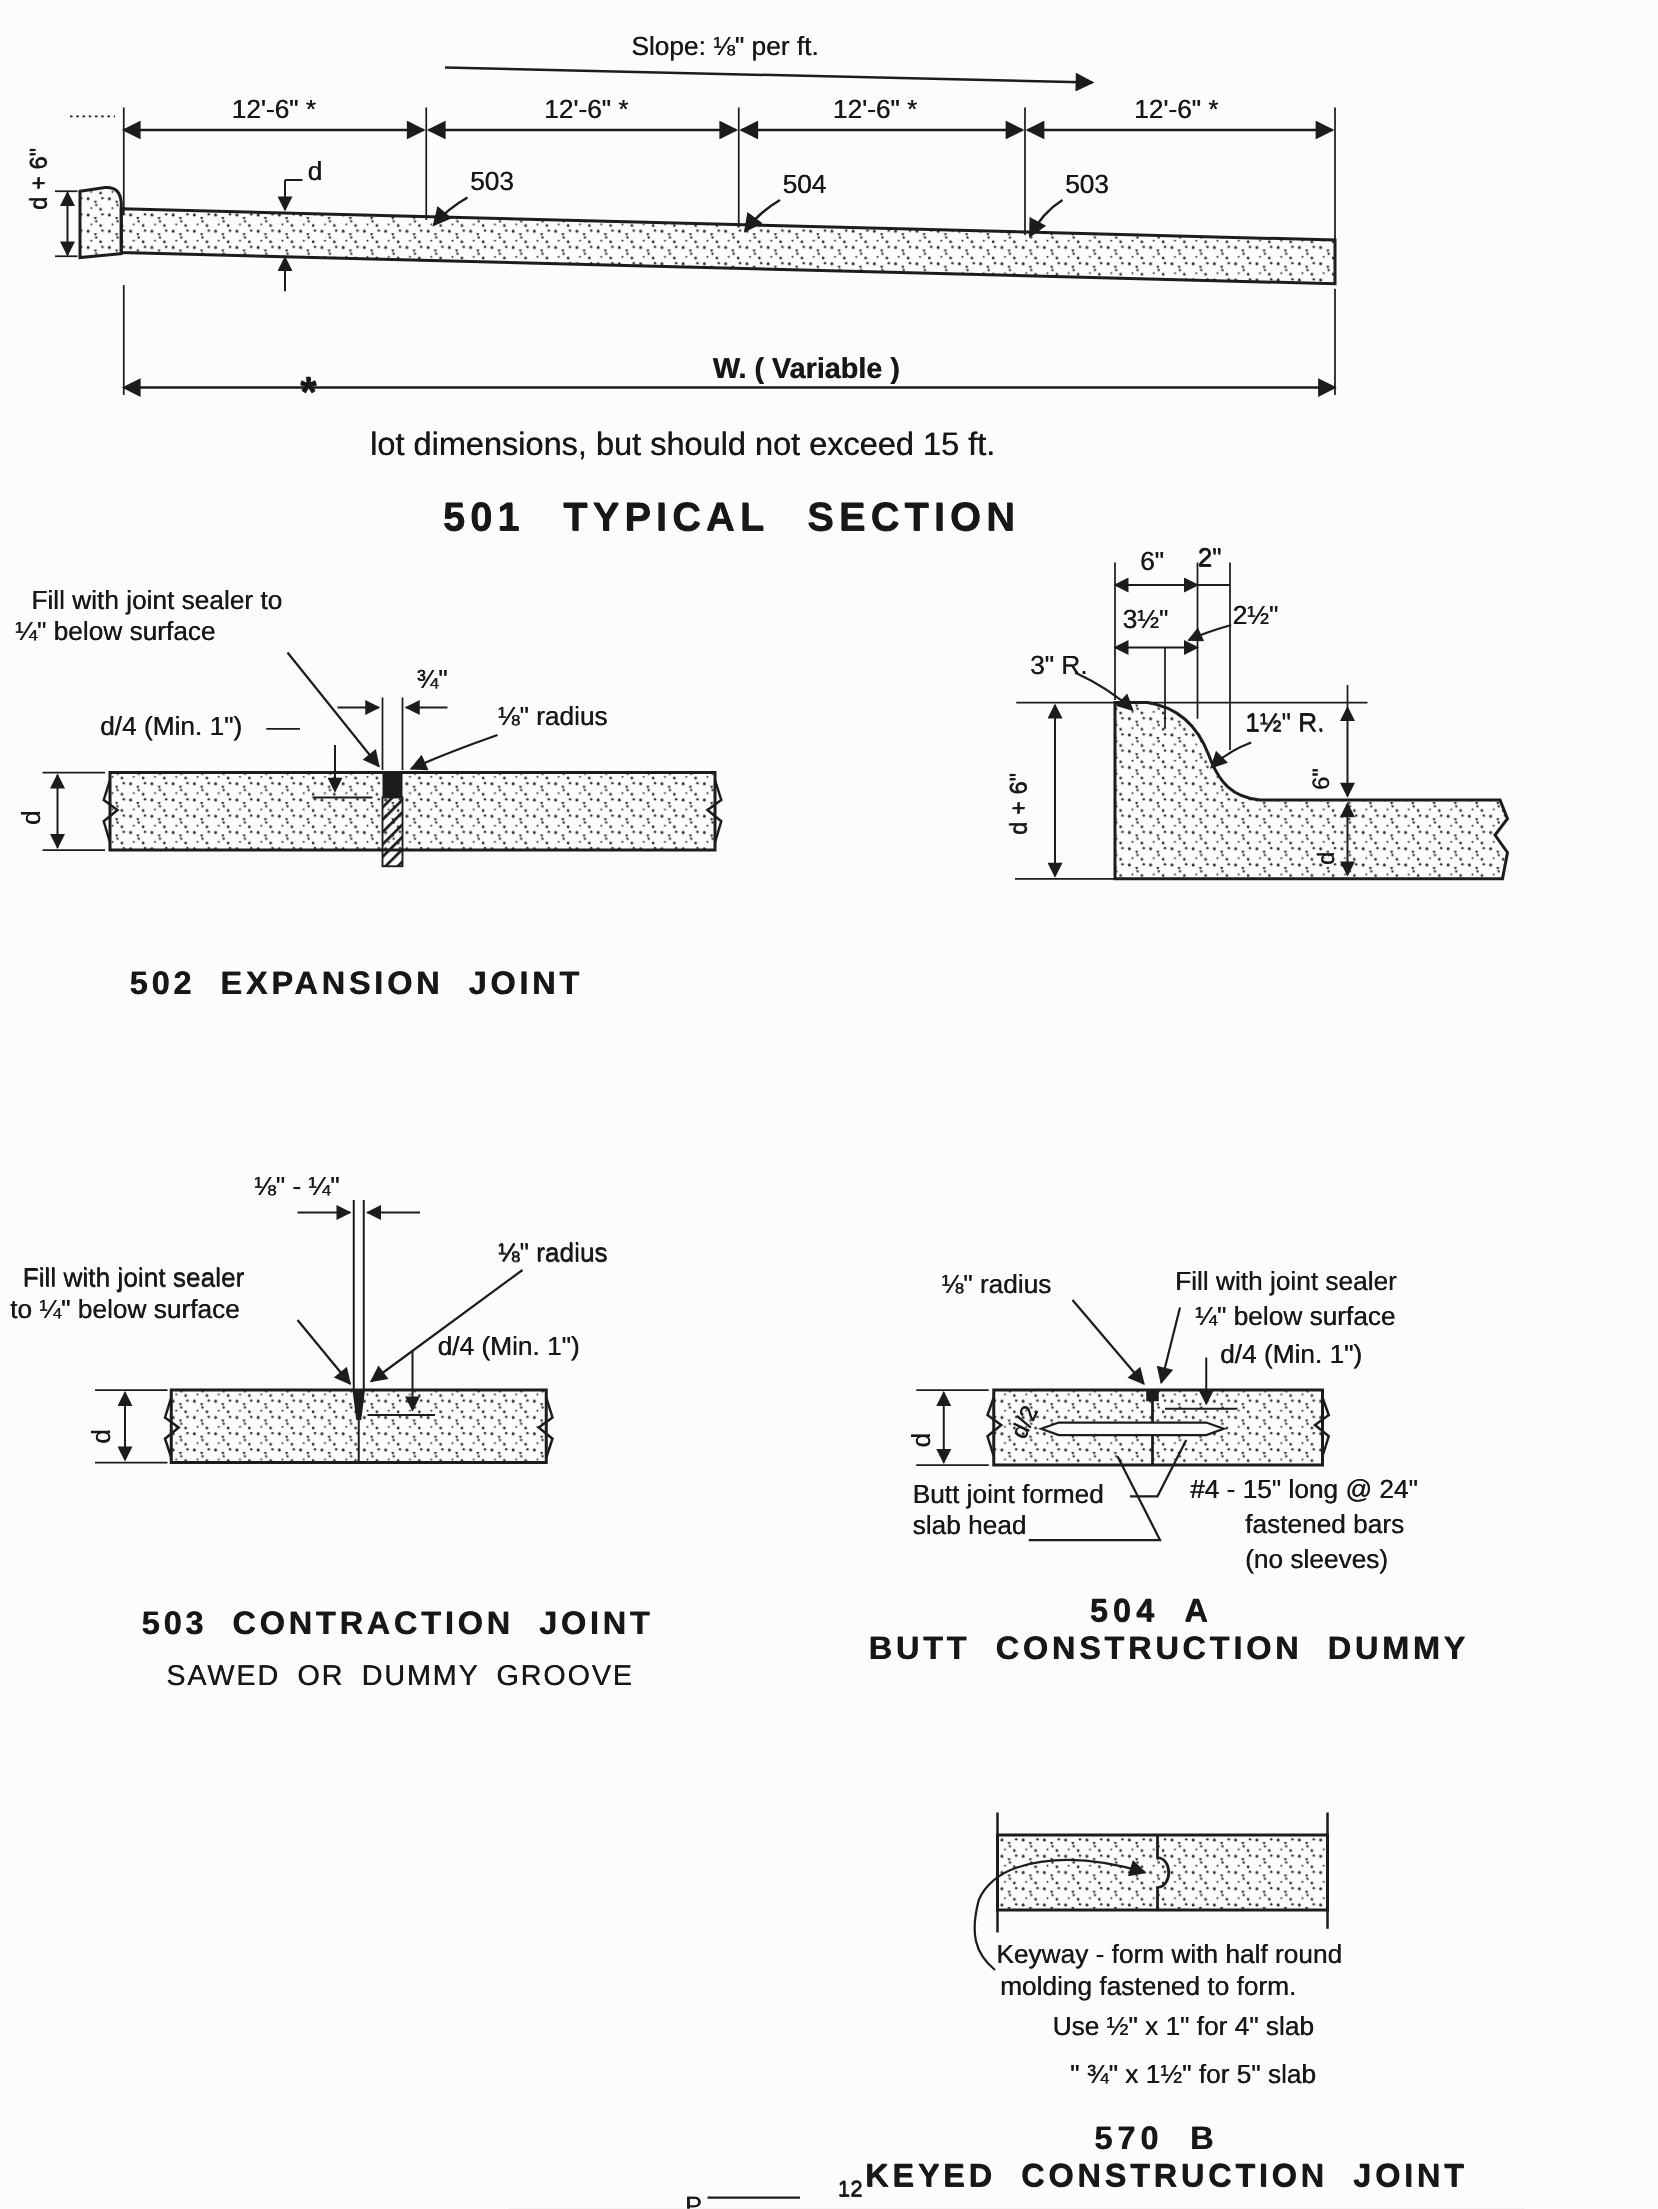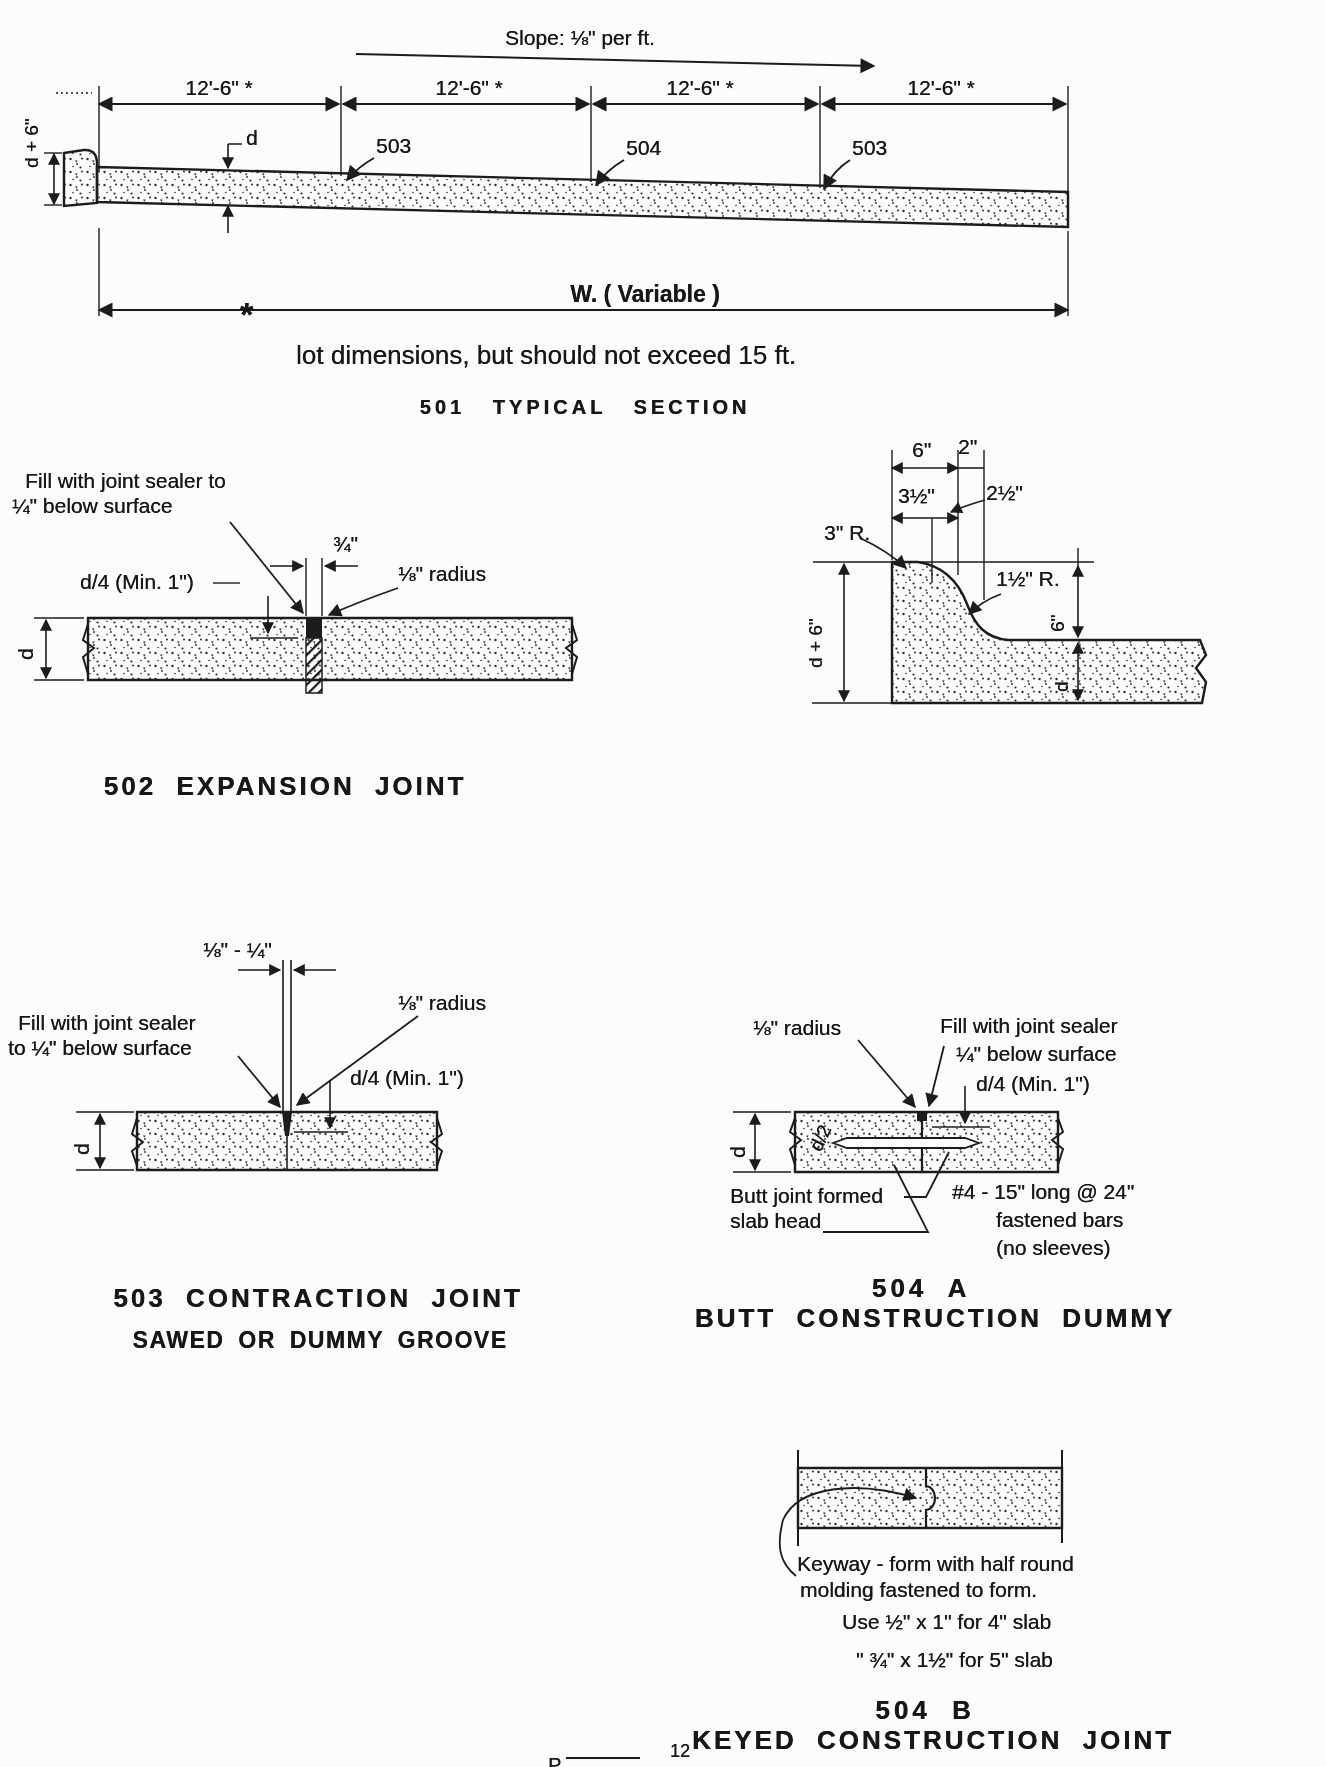--- a/index.html
+++ b/index.html
@@ -15,21 +15,21 @@
     color:#171717;text-shadow:0.3px 0.3px 0 #2a2a2a;
   }
   .sm{font-size:19px}
   .ctr{transform:translateX(-50%)}
   .rot{transform:rotate(-90deg);transform-origin:0 0}
   .rot65{transform:rotate(-65deg);transform-origin:0 0}
   .title{
     font-weight:700;font-size:26px;letter-spacing:3px;word-spacing:10px;
     text-shadow:0.4px 0.4px 0 #222;
   }
-  .big{font-size:20px;letter-spacing:4px;word-spacing:18px}
+  .big{font-size:32px;letter-spacing:4px;word-spacing:18px}
   .star{font-size:34px;font-weight:700}
 </style>
 </head>
 <body>
 
 <div class="sheet">
 
   <svg class="art" width="1326" height="1767" viewBox="0 0 1326 1767">
     <defs>
       <marker id="arr" viewBox="0 0 10 10" refX="9" refY="5" markerWidth="8.5" markerHeight="7.5" orient="auto-start-reverse">
@@ -219,39 +219,39 @@
   <div class="lbl rot sm" style="left:1048px;top:632px">6"</div>
   <div class="lbl rot sm" style="left:1052px;top:692px">d</div>
 
   <div class="lbl" style="left:203px;top:938px">⅛" - ¼"</div>
   <div class="lbl" style="left:398px;top:991px">⅛" radius</div>
   <div class="lbl" style="left:18px;top:1011px">Fill with joint sealer</div>
   <div class="lbl" style="left:8px;top:1036px">to ¼" below surface</div>
   <div class="lbl" style="left:350px;top:1066px">d/4 (Min. 1")</div>
   <div class="lbl rot" style="left:70px;top:1155px">d</div>
   <div class="lbl ctr title" style="left:318px;top:1284px">503 CONTRACTION JOINT</div>
-  <div class="lbl ctr" style="left:320px;top:1328px;font-size:23px;font-weight:700;letter-spacing:1.5px;word-spacing:6px">SAWED OR DUMMY GROOVE</div>
+  <div class="lbl ctr" style="left:320px;top:1328px;font-size:23px;font-weight:400;letter-spacing:1.5px;word-spacing:6px">SAWED OR DUMMY GROOVE</div>
 
   <div class="lbl" style="left:753px;top:1016px">⅛" radius</div>
   <div class="lbl" style="left:940px;top:1014px">Fill with joint sealer</div>
   <div class="lbl" style="left:956px;top:1042px">¼" below surface</div>
   <div class="lbl" style="left:976px;top:1072px">d/4 (Min. 1")</div>
   <div class="lbl rot" style="left:726px;top:1158px">d</div>
   <div class="lbl rot65 sm" style="left:806px;top:1146px">d/2</div>
   <div class="lbl" style="left:730px;top:1184px">Butt joint formed</div>
   <div class="lbl" style="left:730px;top:1209px">slab head</div>
   <div class="lbl" style="left:952px;top:1180px">#4 - 15" long @ 24"</div>
   <div class="lbl" style="left:996px;top:1208px">fastened bars</div>
   <div class="lbl" style="left:996px;top:1236px">(no sleeves)</div>
   <div class="lbl ctr title" style="left:921px;top:1274px;letter-spacing:4px">504 A</div>
   <div class="lbl ctr title" style="left:935px;top:1304px">BUTT CONSTRUCTION DUMMY</div>
 
   <div class="lbl" style="left:797px;top:1552px">Keyway - form with half round</div>
   <div class="lbl" style="left:800px;top:1578px">molding fastened to form.</div>
   <div class="lbl" style="left:842px;top:1610px">Use  ½" x 1" for 4" slab</div>
   <div class="lbl" style="left:856px;top:1648px">"    ¾" x 1½" for 5" slab</div>
-  <div class="lbl ctr title" style="left:925px;top:1696px;letter-spacing:4px">504 B</div>
+  <div class="lbl ctr title" style="left:925px;top:1696px;letter-spacing:4px">570 B</div>
   <div class="lbl ctr title" style="left:933px;top:1726px">KEYED CONSTRUCTION JOINT</div>
 
   <div class="lbl" style="left:548px;top:1754px;font-size:20px">P</div>
   <div class="lbl" style="left:670px;top:1742px;font-size:18px">12</div>
 
 </div>
 
 </body></html>

